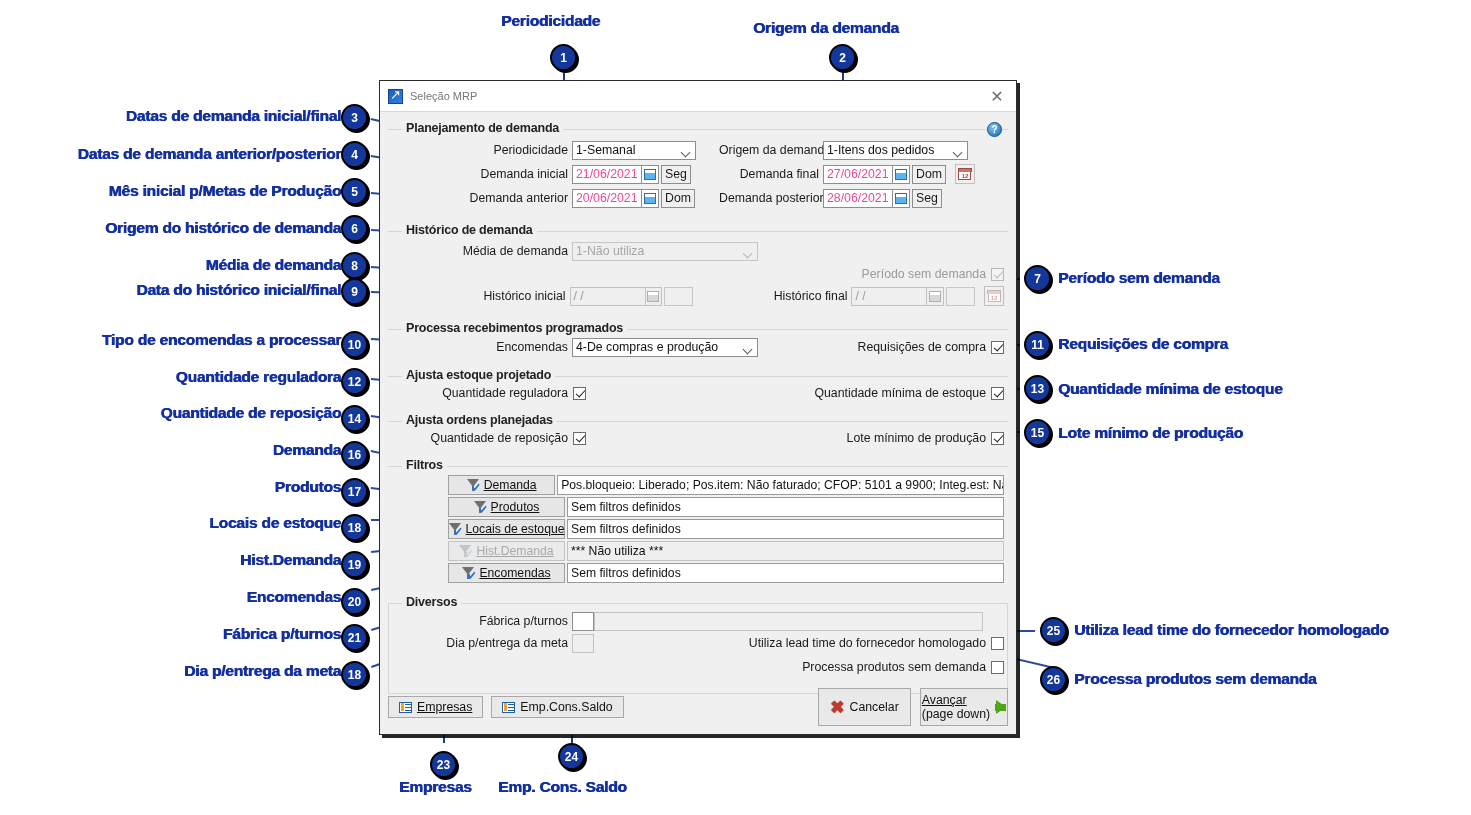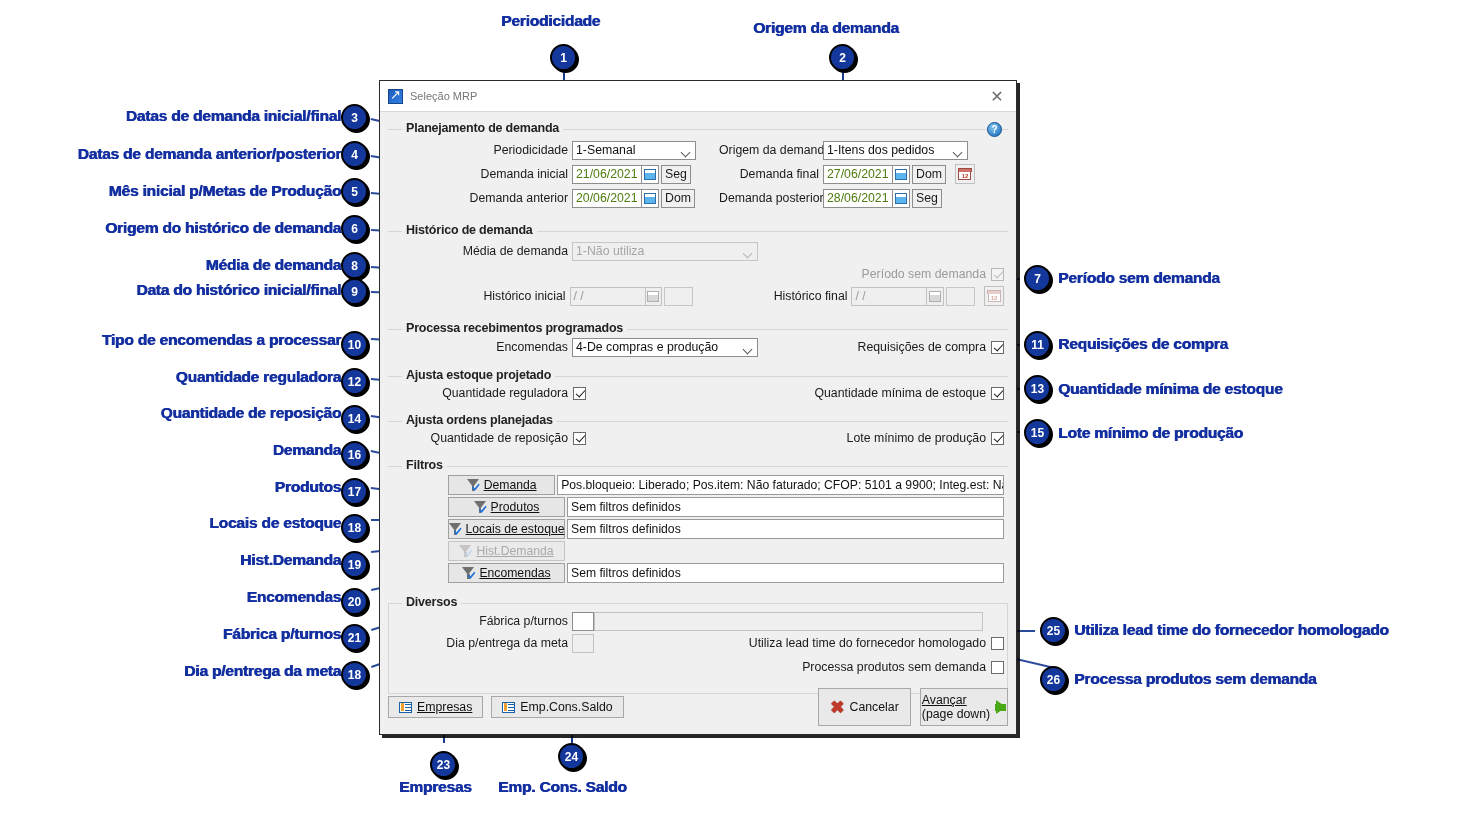--- a/index.html
+++ b/index.html
@@ -96,21 +96,21 @@
   }
 
   
   .row{ display:flex; align-items:center; height:22px; margin:0 0 2px 0; }
   .lbl{ font-size:12.3px; color:#1a1a1a; text-align:right; white-space:nowrap; }
   .lbl.dim{ color:#9b9b9b; }
 
   .tfield{
     height:19px; background:#fff;
     border:1px solid #8d8d8d;
-    font-size:12.3px; color:#4d7c0f;
+    font-size:12.3px; color:#ec4899;
     padding:0 3px; line-height:17px;
     font-family:"Liberation Sans", sans-serif;
   }
   .tfield.dis{ background:#efefef; border-color:#c2c2c2; color:#9a9a9a; }
 
   .sel{
     height:19px; background:#fff;
     border:1px solid #8d8d8d;
     font-size:12.3px; color:#111;
     padding:0 18px 0 3px; line-height:17px;
@@ -558,20 +558,21 @@
           </span>
           <span class="ftxt">Sem filtros definidos</span>
         </div>
         <div class="frow">
           <span class="fbtn dis">
             <span class="funnel dis">
                 <span class="chk"></span>
               </span>
             <span class="u">Hist.Demanda</span>
           </span>
+          <span class="ftxt dis">*** Não utiliza ***</span>
         </div>
         <div class="frow">
           <span class="fbtn">
             <span class="funnel">
                 <span class="chk"></span>
               </span>
             <span class="u">Encomendas</span>
           </span>
           <span class="ftxt">Sem filtros definidos</span>
         </div>

